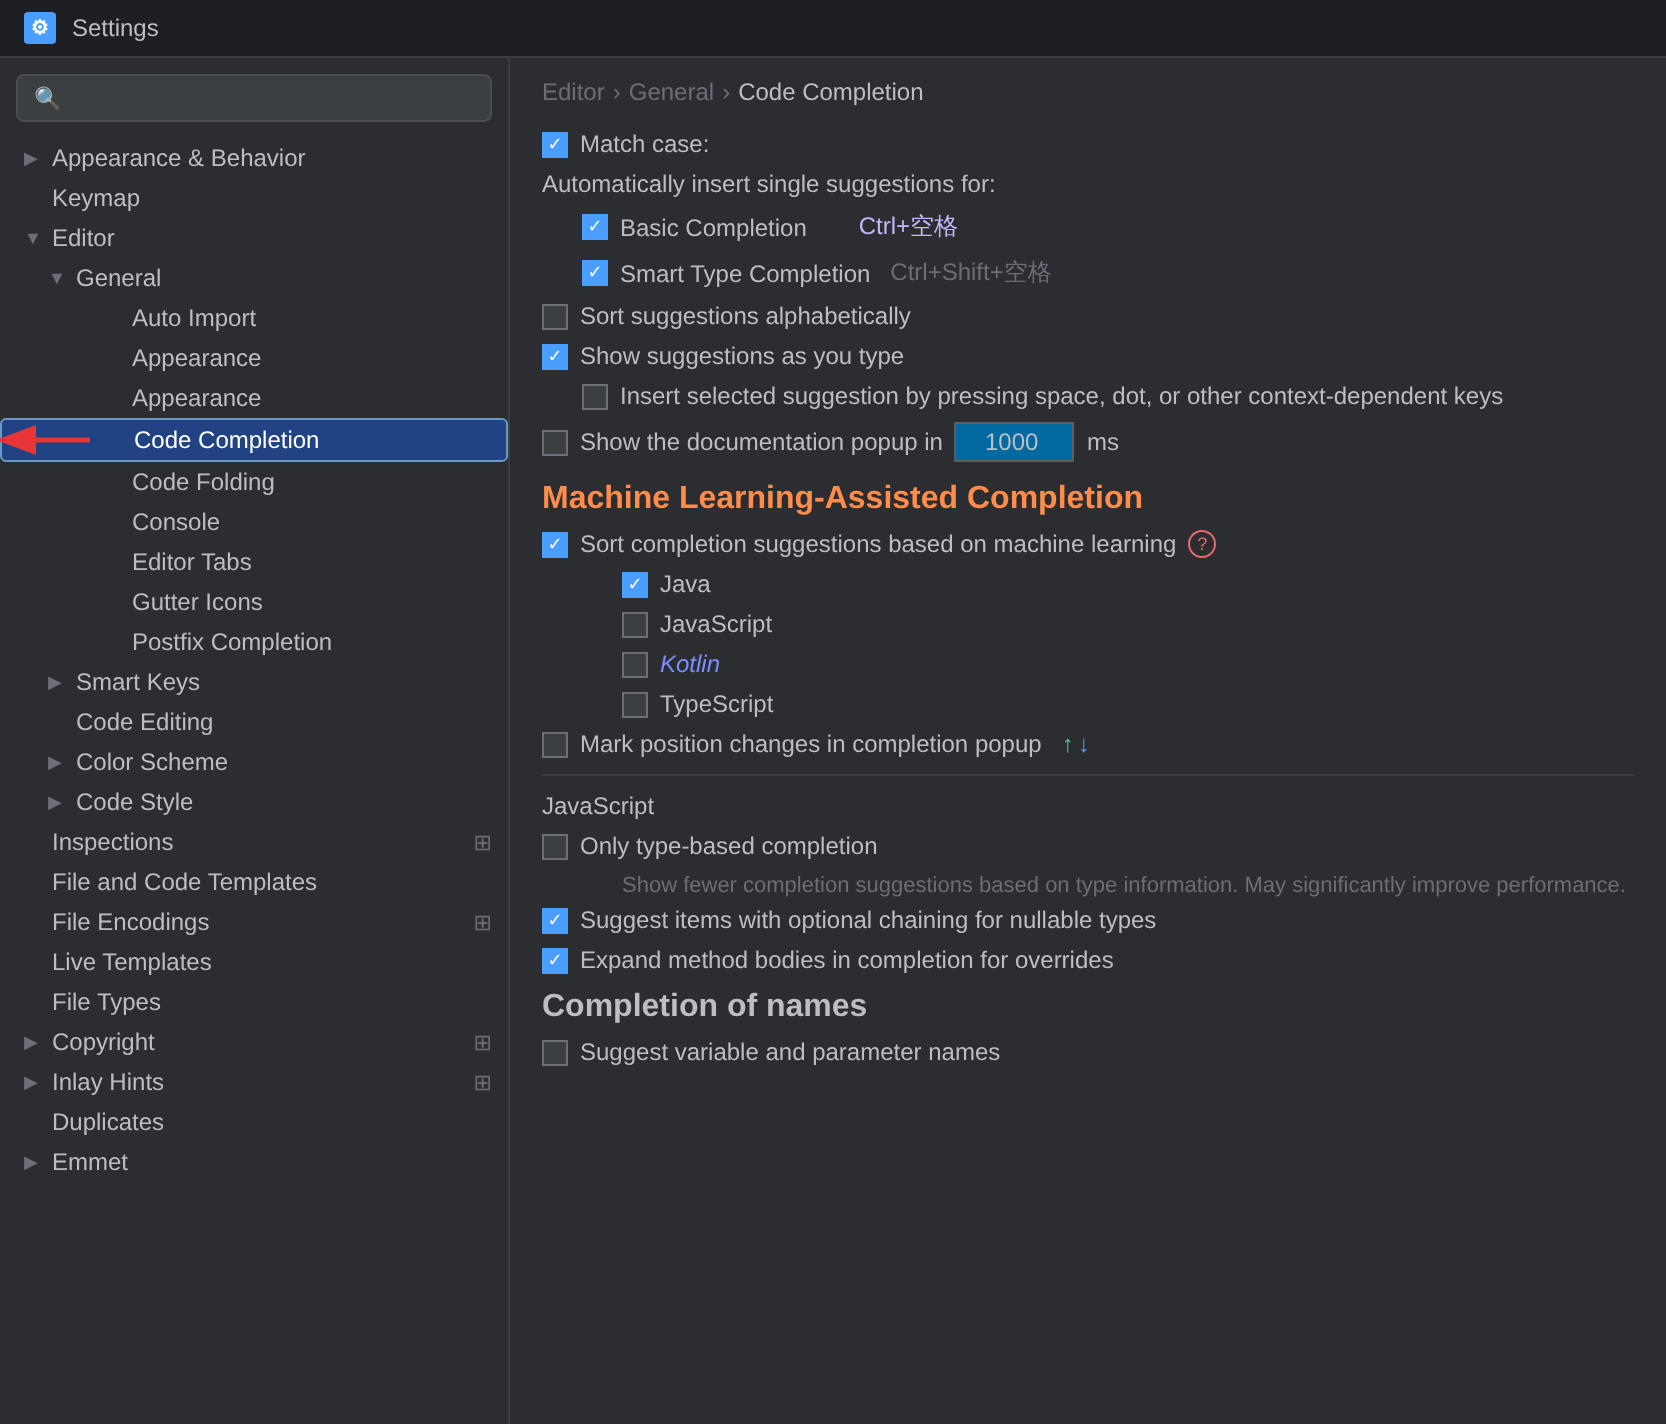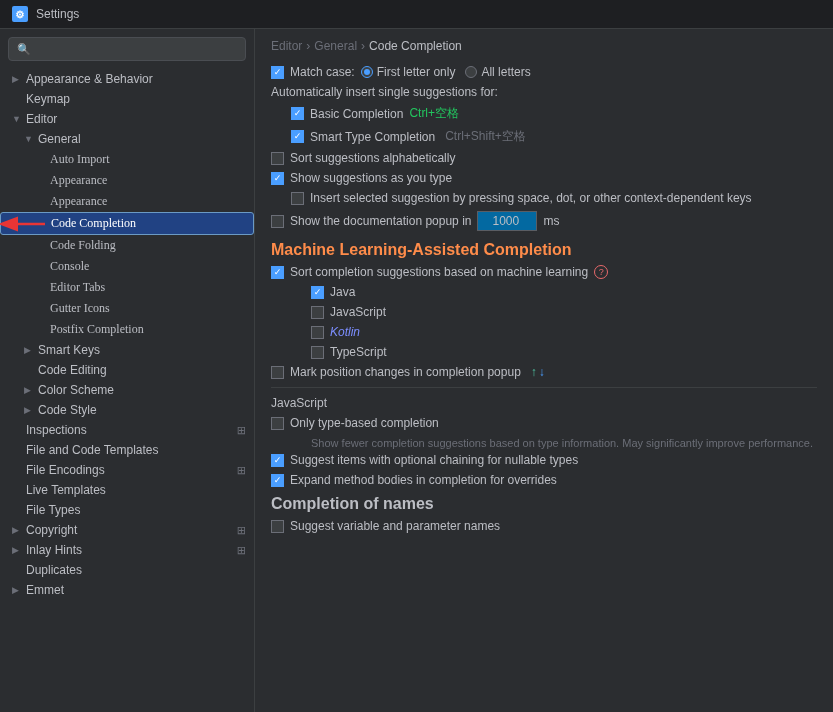--- a/index.html
+++ b/index.html
@@ -84,21 +84,21 @@
       border-radius: 3px;
     }
     .tree-item.section-header { font-weight: 500; }
     .tree-item .arrow {
       font-size: 9px;
       color: #6b6e77;
       width: 10px;
       display: inline-block;
     }
     .tree-item.indent1 { padding-left: 24px; }
-    .tree-item.indent2 { padding-left: 36px; font-family: Liberation Serif, serif; }
+    .tree-item.indent2 { padding-left: 52px; }
     .tree-item .icon-right {
       margin-left: auto;
       font-size: 11px;
       color: #6b6e77;
     }
     
     .right-panel {
       flex: 1;
       background: #2b2d30;
       display: flex;
@@ -359,40 +359,30 @@
       <span>General</span>
       <span>›</span>
       <span class="current">Code Completion</span>
     </div>
 
     <div class="panel-content">
 
       <div class="settings-row">
         <div class="checkbox-box checked"></div>
         <span>Match case:</span>
-        <div class="radio-group">
-          <div class="radio-item">
-            <div class="radio-circle selected"></div>
-            <span>First letter only</span>
-          </div>
-          <div class="radio-item">
-            <div class="radio-circle"></div>
-            <span>All letters</span>
-          </div>
-        </div>
       </div>
 
       <div class="settings-row">
         <span>Automatically insert single suggestions for:</span>
       </div>
 
       <div class="settings-row indent1">
         <div class="checkbox-box checked"></div>
         <span>Basic Completion</span>
-        <span style="color:#22c55e;margin-left:0;">Ctrl+空格</span>
+        <span style="color:#c4b5fd;margin-left:20px;">Ctrl+空格</span>
       </div>
 
       <div class="settings-row indent1">
         <div class="checkbox-box checked"></div>
         <span>Smart Type Completion</span>
         <span style="color:#6b6e77;margin-left:4px;">Ctrl+Shift+空格</span>
       </div>
 
       <div class="settings-row">
         <div class="checkbox-box unchecked"></div>

